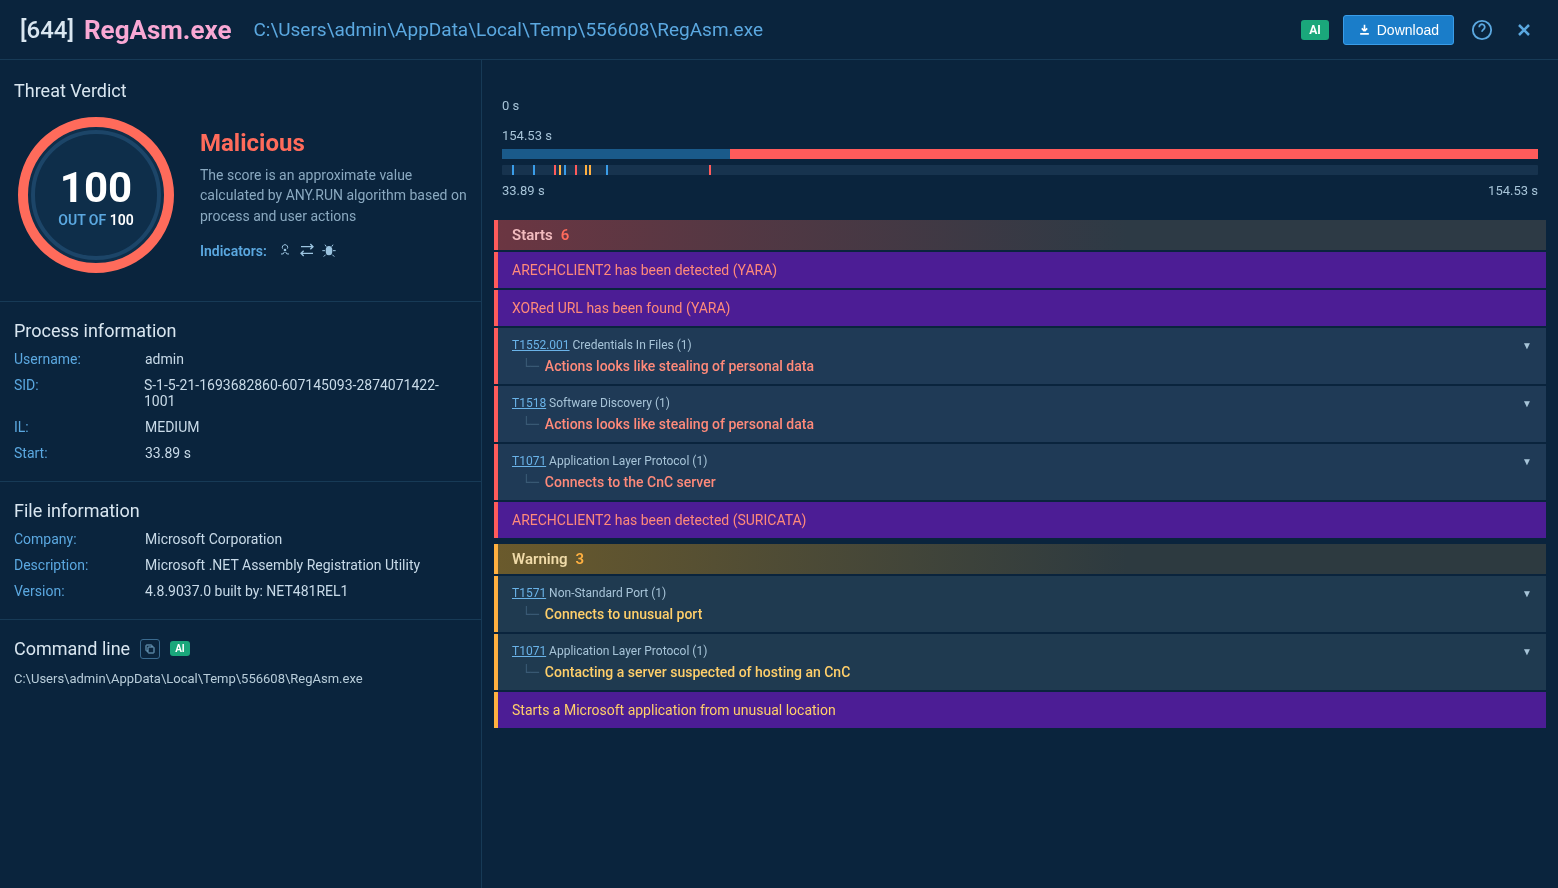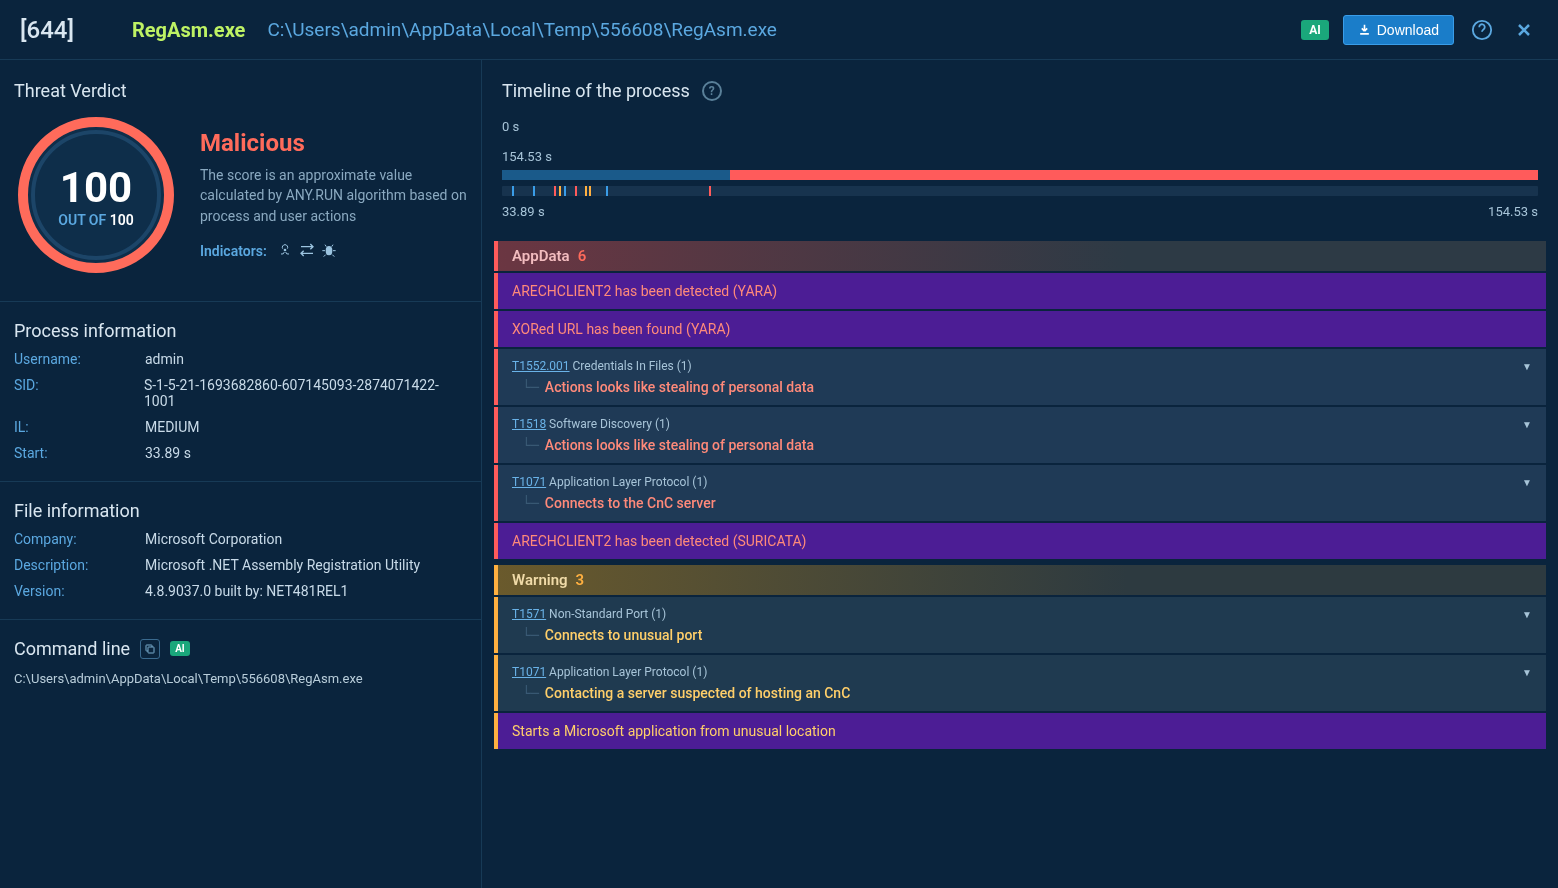--- a/index.html
+++ b/index.html
@@ -23,21 +23,21 @@
   padding: 0 20px;
   border-bottom: 1px solid #173a56;
 }
 .header-title {
   display: flex;
   align-items: center;
   gap: 10px;
   flex: 1;
 }
 .pid { color: #d9e6f0; font-size: 24px; font-weight: 500; }
-.pname { color: #bef264; font-size: 20px; font-weight: 700; margin-left: 48px; }
+.pname { color: #f9a8d4; font-size: 26px; font-weight: 700; }
 .ppath { color: #5ba8e0; font-size: 19px; margin-left: 12px; }
 .header-actions {
   display: flex;
   align-items: center;
   gap: 14px;
 }
 .ai-badge {
   background: #1aa77b; color: #fff; font-weight: 700;
   font-size: 12px; padding: 3px 8px; border-radius: 3px;
 }
@@ -325,24 +325,20 @@
               </svg>
           </span>
           <span class="mini-ai">AI</span>
         </div>
         <div class="cmd-text">C:\Users\admin\AppData\Local\Temp\556608\RegAsm.exe</div>
       </div>
     </div>
 
     <div class="right">
       <div class="timeline-section">
-        <div class="timeline-header">
-          <span class="section-title">Timeline of the process</span>
-          <span class="help-circle">?</span>
-        </div>
         <div class="tl-labels">
           <span>0 s</span>
           <span style="position:relative; left:-280px">33.89 s</span>
           <span>154.53 s</span>
         </div>
         <div class="tl-bar1">
           <div class="tl-bar1-seg1"></div>
           <div class="tl-bar1-seg2"></div>
         </div>
         <div class="tl-bar2">
@@ -358,21 +354,21 @@
           <span class="tick red" style="left:20%"></span>
         </div>
         <div class="tl-labels2">
           <span>33.89 s</span>
           <span>154.53 s</span>
         </div>
       </div>
 
       <div class="rules">
         <div class="group-header danger">
-          <span>AppData</span>
+          <span>Starts</span>
           <span class="cnt">6</span>
         </div>
 
         <div class="rule danger">
           <div class="rule-simple">ARECHCLIENT2 has been detected (YARA)</div>
         </div>
         <div class="rule danger">
           <div class="rule-simple">XORed URL has been found (YARA)</div>
         </div>
         <div class="rule danger-sub">

